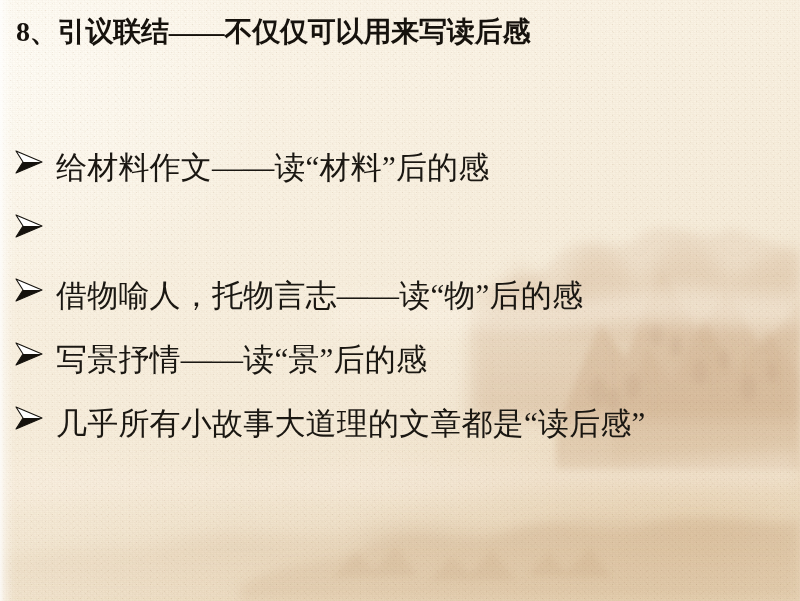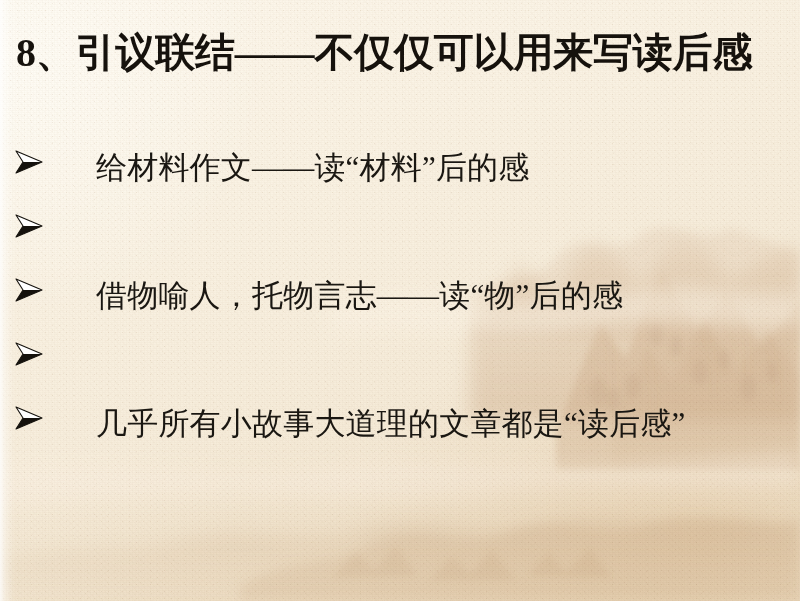--- a/index.html
+++ b/index.html
@@ -76,44 +76,43 @@
   #content {
     position: relative;
     z-index: 5;
     width: 100%;
     height: 100%;
   }
 
   .title {
     position: absolute;
     left: 16px;
-    top: 28px;
+    top: 14px;
     width: 776px;
-    font-size: 40px;
+    font-size: 28px;
     line-height: 1.26;
     font-weight: 700;
     color: #16120d;
     letter-spacing: -0.2px;
     text-align: left;
     white-space: normal;
     word-break: break-all;
   }
 
   .bullets {
     position: absolute;
     left: 14px;
     top: 152px;
     width: 786px;
   }
 
   .bullet-row {
     display: flex;
     align-items: baseline;
     height: 64px;
-    gap: 40px;
   }
 
   .bullet-marker {
     flex: 0 0 auto;
     width: 42px;
     position: relative;
     top: -3px;
     color: #15120d;
     line-height: 1;
   }
@@ -271,20 +270,21 @@
         <span class="bullet-text">借物喻人，托物言志——读“物”后的感</span>
       </div>
 
       <div class="bullet-row">
         <span class="bullet-marker">
           <svg viewBox="0 0 30 26" xmlns="http://www.w3.org/2000/svg">
             <path d="M2,2 L28,13 L2,24 L9,13 Z" fill="#ffffff" stroke="#15120d" stroke-width="1.1" stroke-linejoin="round"></path>
             <path d="M2,24 L28,13 L9,13 Z" fill="#15120d"></path>
           </svg>
         </span>
+        <span class="bullet-text">写景抒情——读“景”后的感</span>
       </div>
 
       <div class="bullet-row">
         <span class="bullet-marker">
           <svg viewBox="0 0 30 26" xmlns="http://www.w3.org/2000/svg">
             <path d="M2,2 L28,13 L2,24 L9,13 Z" fill="#ffffff" stroke="#15120d" stroke-width="1.1" stroke-linejoin="round"></path>
             <path d="M2,24 L28,13 L9,13 Z" fill="#15120d"></path>
           </svg>
         </span>
         <span class="bullet-text">几乎所有小故事大道理的文章都是“读后感”</span>

